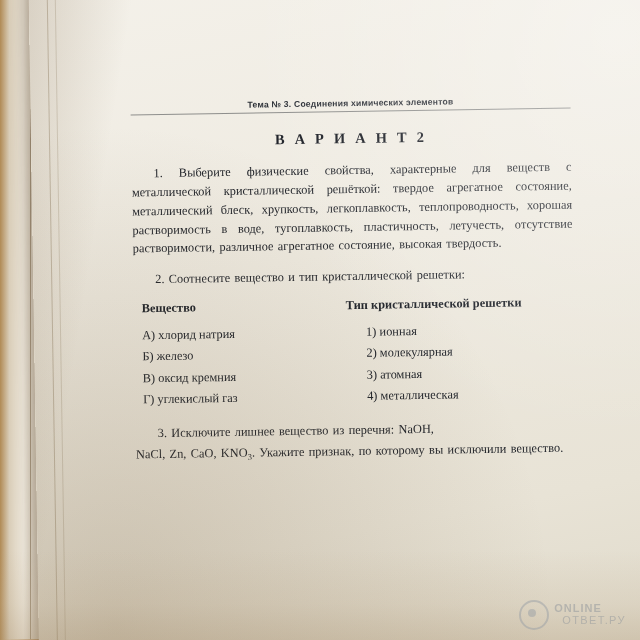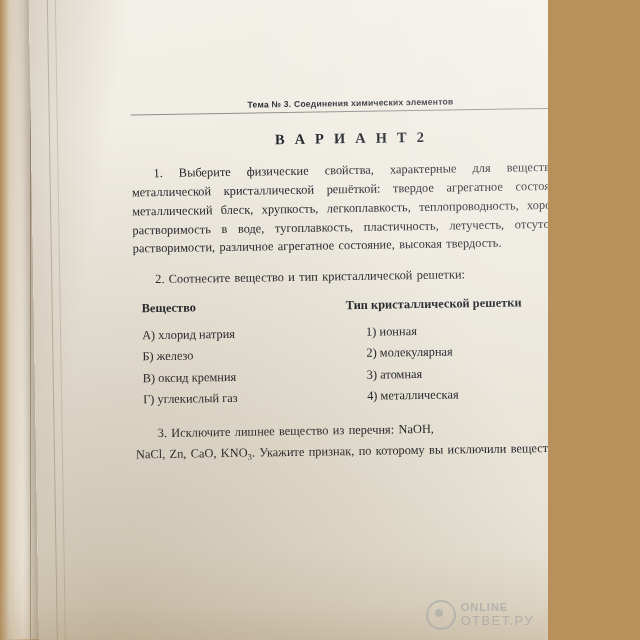--- a/index.html
+++ b/index.html
@@ -8,21 +8,21 @@
   }
   body {
     width: 640px;
     height: 640px;
     overflow: hidden;
     font-family: "Liberation Serif", serif;
     background: #b9905c;
   }
   .photo {
     position: relative;
-    width: 548px;
+    width: 640px;
     height: 640px;
     overflow: hidden;
     background: linear-gradient(100deg, #c49a63 0%, #bd9159 25%, #b8884f 60%, #a87a45 100%);
   }
   
   .desk-grain {
     position: absolute;
     inset: 0;
     background:
       repeating-linear-gradient(96deg, rgba(120,80,40,0.10) 0px, rgba(120,80,40,0.10) 2px, rgba(255,255,255,0.0) 3px, rgba(255,255,255,0.0) 13px),
@@ -185,23 +185,24 @@
     font-family: "Liberation Sans", sans-serif;
     line-height: 1.05;
   }
   .wm-top {
     font-size: 11px;
     letter-spacing: 1px;
     color: #8f959b;
     font-weight: bold;
   }
   .wm-bottom {
-    font-size: 13px;
+    font-size: 11px;
     letter-spacing: 1.4px;
     color: #8f959b;
+    margin-left: 8px;
   }
 </style>
 </head>
 <body>
 
 <div class="photo">
   <div class="desk-grain"></div>
   <div class="page-left-edge"></div>
 
   <div class="paper">

